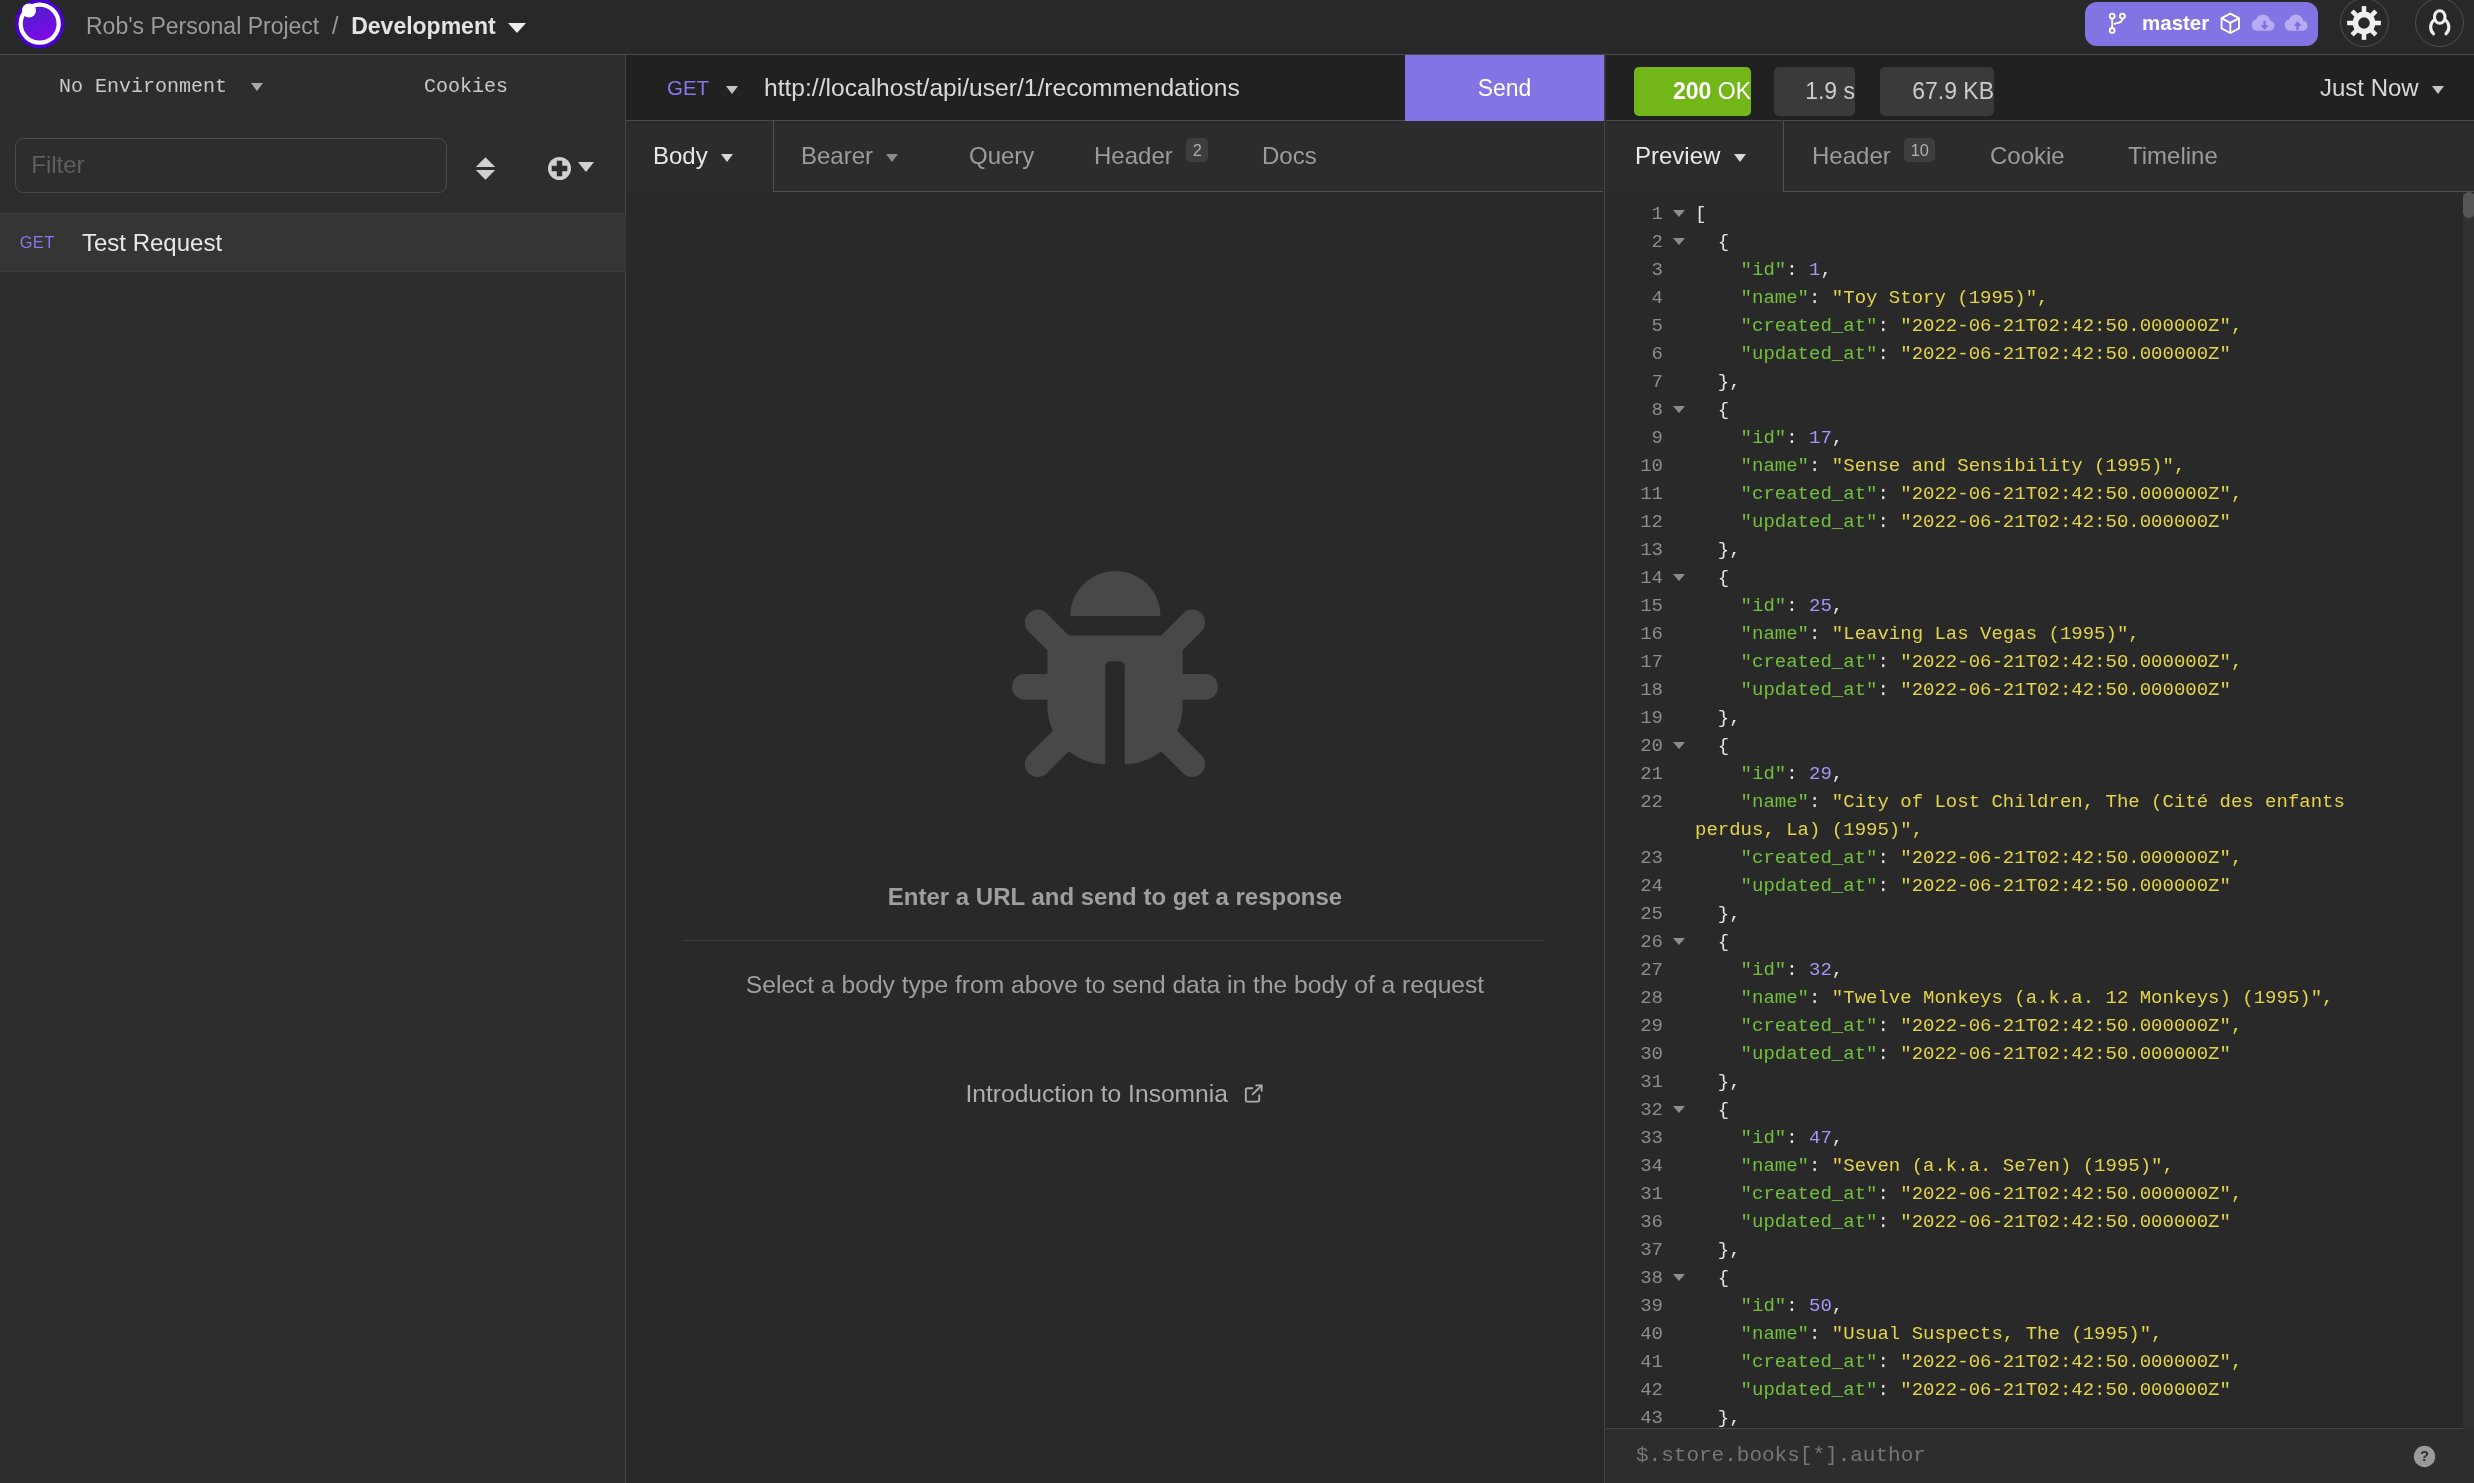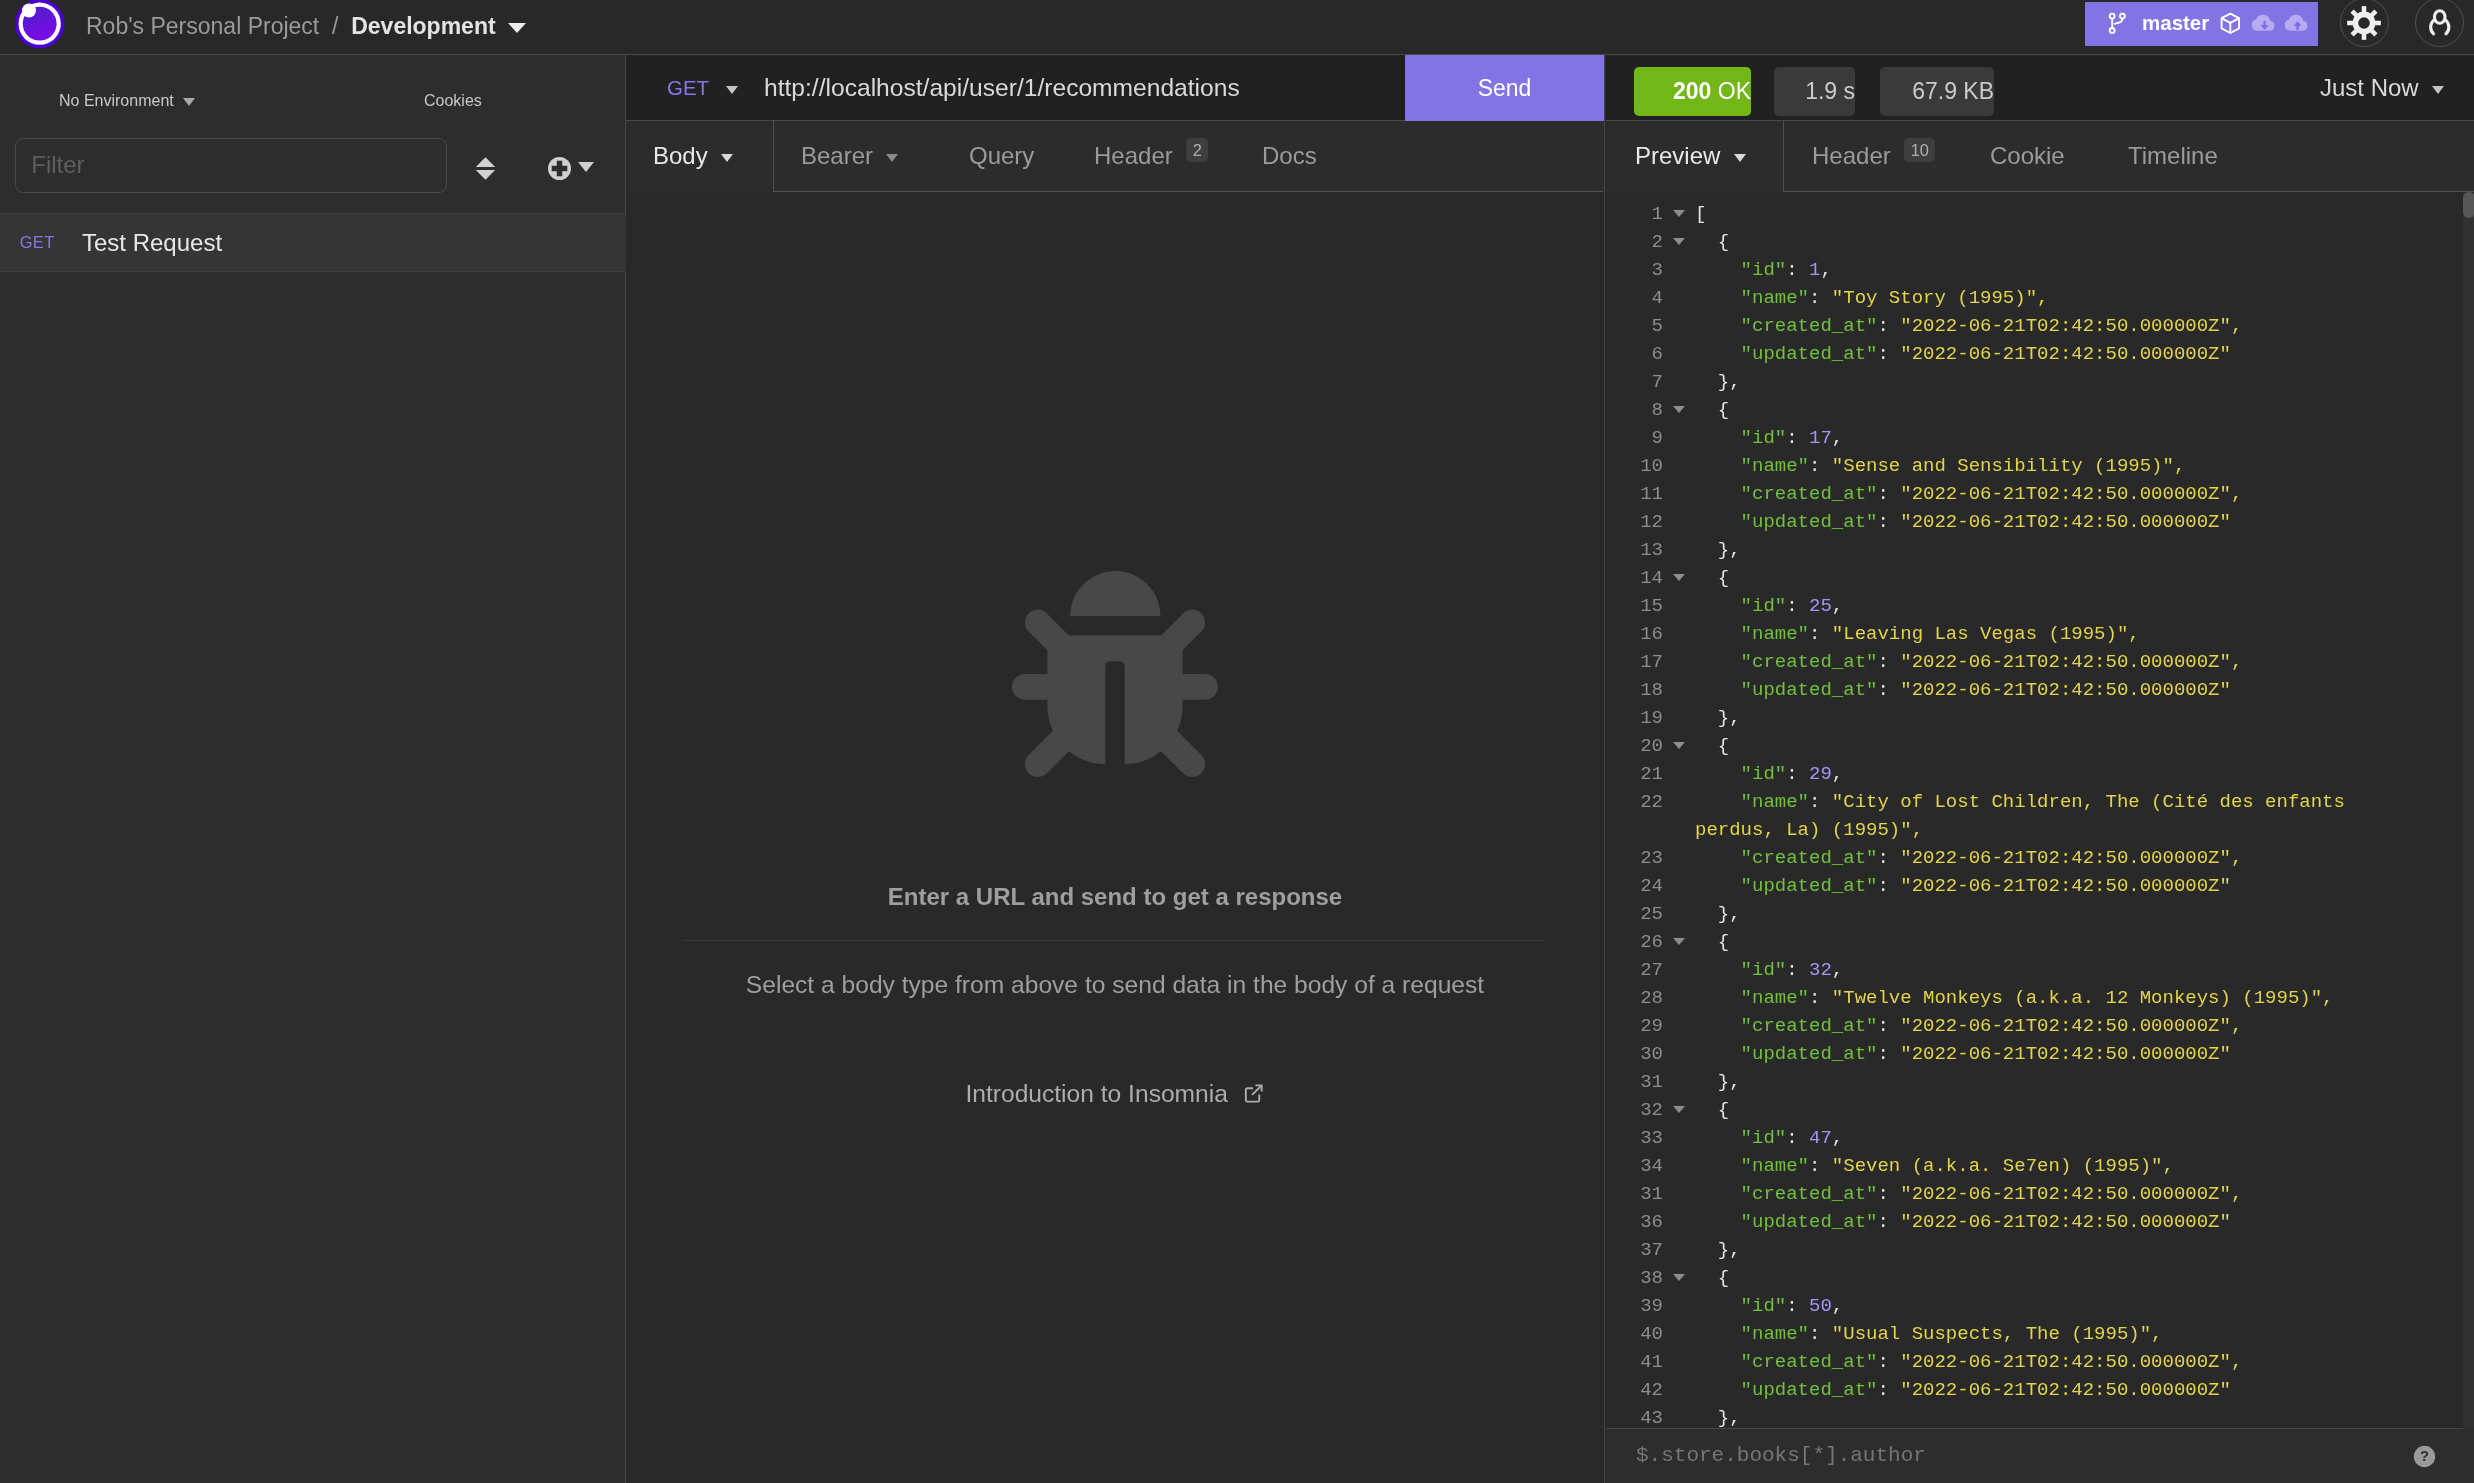--- a/index.html
+++ b/index.html
@@ -7,25 +7,25 @@
 .abs{position:absolute;}
 #topbar{position:absolute;left:0;top:0;width:2475px;height:55px;background:#282828;border-bottom:1.6px solid #4a4a4a;}
 #sidebar{position:absolute;left:0;top:55px;width:626px;height:1429px;background:#2d2d2d;border-right:1.6px solid #454545;}
 #mid{position:absolute;left:626px;top:55px;width:979px;height:1429px;background:#292929;border-right:1.6px solid #454545;}
 #right{position:absolute;left:1606px;top:55px;width:869px;height:1429px;background:#292929;}
 .caret{display:inline-block;width:0;height:0;border-left:7.4px solid transparent;border-right:7.4px solid transparent;border-top:9px solid #c5c5c5;vertical-align:middle;}
 .caret.sm{border-left-width:6.6px;border-right-width:6.6px;border-top-width:8.2px;}
 
 #crumb{position:absolute;left:86px;top:0;height:52px;line-height:52px;font-size:23px;color:#9b9b9b;}
 #crumb b{color:#e4e4e4;font-weight:600;}
-#masterbtn{position:absolute;left:2085px;top:1.6px;width:233px;height:44px;background:#8374e4;border-radius:0;color:#fff;}
+#masterbtn{position:absolute;left:2085px;top:1.6px;width:233px;height:44px;background:#8374e4;border-radius:12px;color:#fff;}
 #masterbtn span{position:absolute;left:57px;top:0;line-height:41px;font-size:20.5px;font-weight:700;}
 .iconcircle{position:absolute;top:-1.6px;width:49px;height:49px;border:1.6px solid #505050;border-radius:50%;}
 
-#envrow{position:absolute;left:0;top:23px;width:625px;height:46px;font-size:16px;color:#c9c9c9;}
+#envrow{position:absolute;left:0;top:9px;width:625px;height:46px;font-size:20px;color:#c9c9c9;font-family:Liberation Mono, monospace;}
 #filterbox{position:absolute;left:14.7px;top:83px;width:432px;height:55px;border:1.6px solid #4a4a4a;border-radius:8.2px;font-size:24px;color:#5f5f5f;line-height:52px;padding-left:15.6px;}
 #reqrow{position:absolute;left:0;top:158px;width:626px;height:59px;background:#353535;border-top:0.8px solid #3e3e3e;border-bottom:0.8px solid #3e3e3e;}
 #reqrow .m{position:absolute;left:19.7px;top:0;line-height:57px;font-size:16.4px;color:#8578ea;letter-spacing:0.4px;}
 #reqrow .t{position:absolute;left:82px;top:0;line-height:57px;font-size:24px;color:#e8e8e8;}
 
 #urlrow{position:absolute;left:0;top:0;width:978px;height:66px;background:#212121;border-bottom:0.8px solid #4a4a4a;}
 #urlrow .get{position:absolute;left:41px;top:0;line-height:66px;font-size:20.5px;color:#8578ea;}
 #urlrow .url{position:absolute;left:138px;top:0;line-height:66px;font-size:24.6px;color:#dadada;}
 #send{position:absolute;left:779px;top:0;width:199px;height:66px;background:#8374e6;color:#ffffff;text-align:center;line-height:66px;font-size:23px;}
 .tabrow{position:absolute;left:0;top:66px;width:100%;height:71px;background:#2c2c2c;font-size:24px;}

